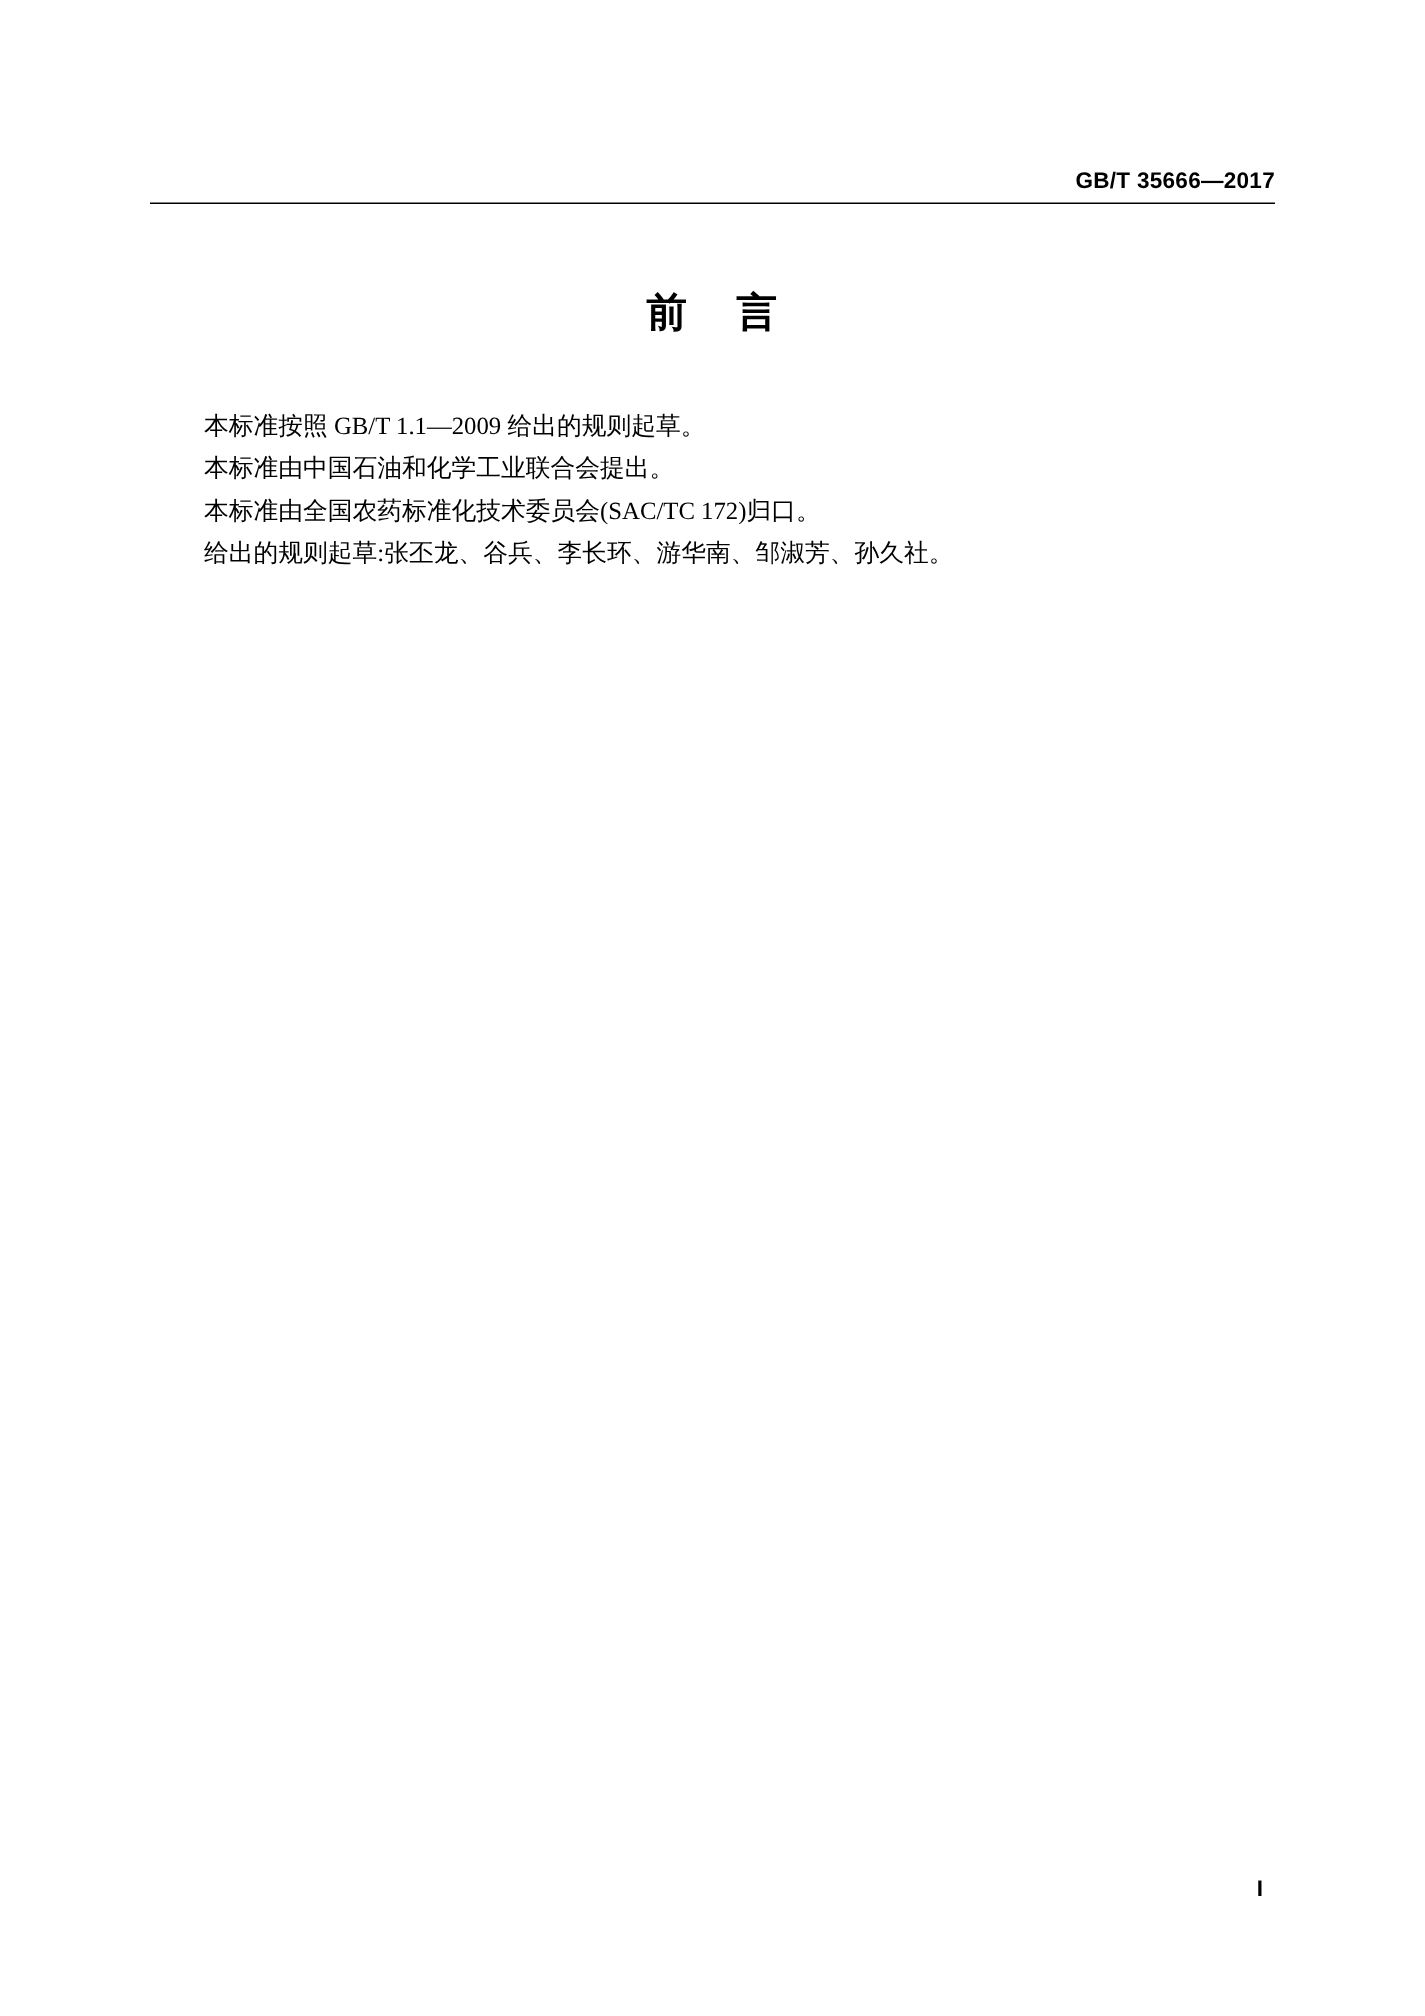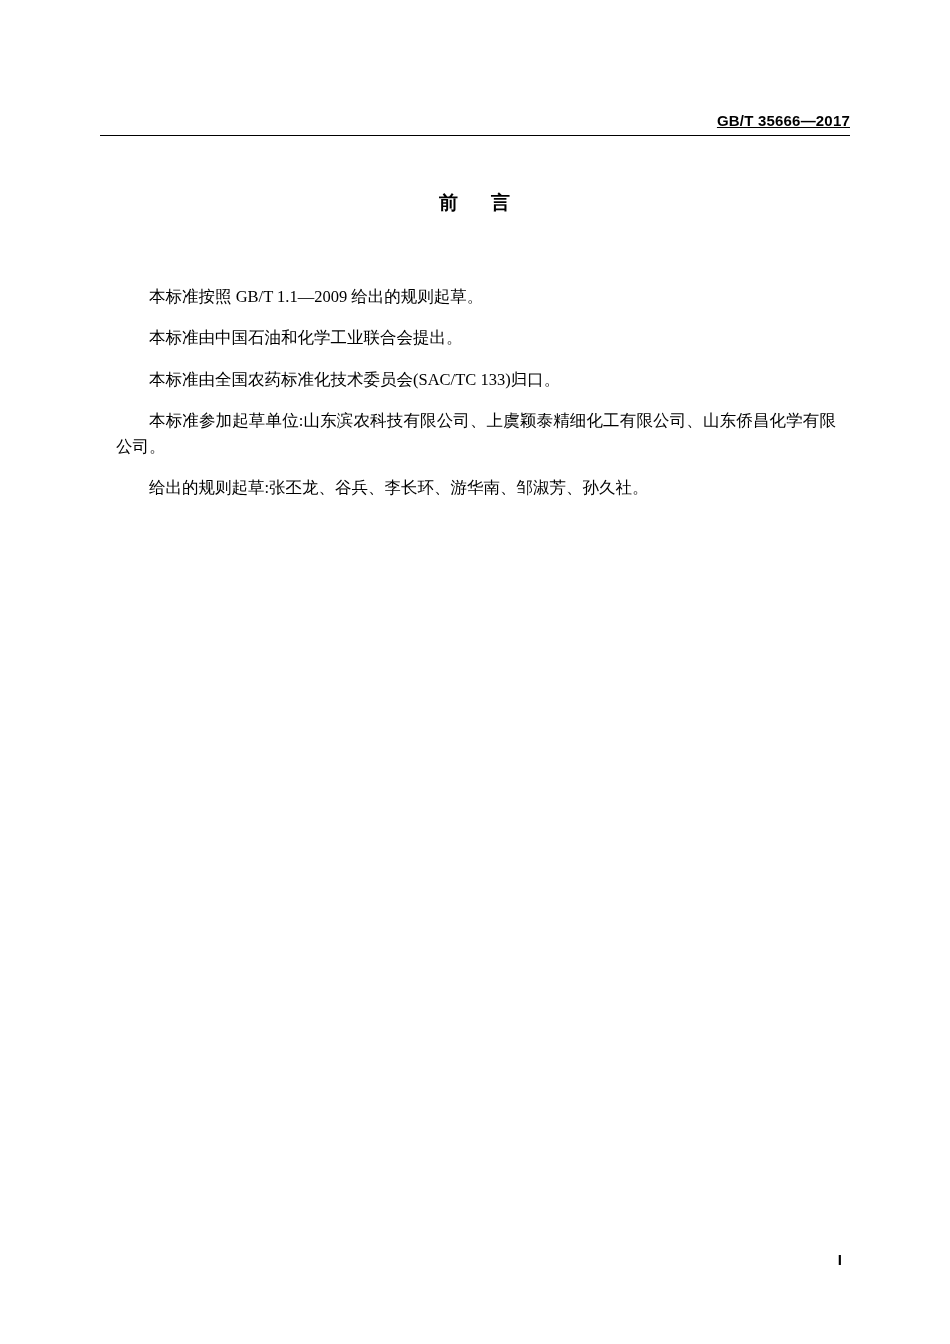--- a/index.html
+++ b/index.html
@@ -30,58 +30,57 @@
   }
   .header-std-no {
     position: absolute;
     right: 0;
     top: 0;
     font-family: "Liberation Sans", sans-serif;
     font-weight: bold;
     font-size: 15px;
     letter-spacing: 0.2px;
     white-space: nowrap;
-    text-decoration: underline;
   }
   .header-rule {
     position: absolute;
     left: 0;
     right: 0;
     top: 23px;
     border-top: 1.3px solid #000;
   }
 
   
   .doc-title {
     position: absolute;
     top: 190px;
     left: 0;
     width: 100%;
     text-align: center;
     font-family: "Liberation Sans", sans-serif;
     font-weight: bold;
-    font-size: 19px;
+    font-size: 27px;
     letter-spacing: 1px;
   }
   .doc-title .gap {
     display: inline-block;
     width: 32px;
   }
 
   
   .body-block {
     position: absolute;
     top: 268px;
     left: 100px;
     width: 752px;
     font-size: 16.5px;
     line-height: 25.4px;
   }
   .para {
-    margin: 16px;
+    margin: 3px;
     text-indent: 2em;
     text-align: justify;
     text-justify: inter-ideograph;
   }
 
   
   .footer-page-no {
     position: absolute;
     bottom: 76px;
     right: 108px;
@@ -100,20 +99,19 @@
     <div class="header-rule"></div>
   </div>
 
   <div class="doc-title">
     <span>前</span><span class="gap"></span><span>言</span>
   </div>
 
   <div class="body-block">
     <p class="para">本标准按照 GB/T 1.1—2009 给出的规则起草。</p>
     <p class="para">本标准由中国石油和化学工业联合会提出。</p>
-    <p class="para">本标准由全国农药标准化技术委员会(SAC/TC 133)归口。</p>
-    <p class="para">本标准参加起草单位:山东滨农科技有限公司、上虞颖泰精细化工有限公司、山东侨昌化学有限公司。</p>
+    <p class="para">本标准由全国农药标准化技术委员会(SAC/TC 172)归口。</p>
     <p class="para">给出的规则起草:张丕龙、谷兵、李长环、游华南、邹淑芳、孙久社。</p>
   </div>
 
   <div class="footer-page-no">I</div>
 
 </div>
 
 </body></html>

